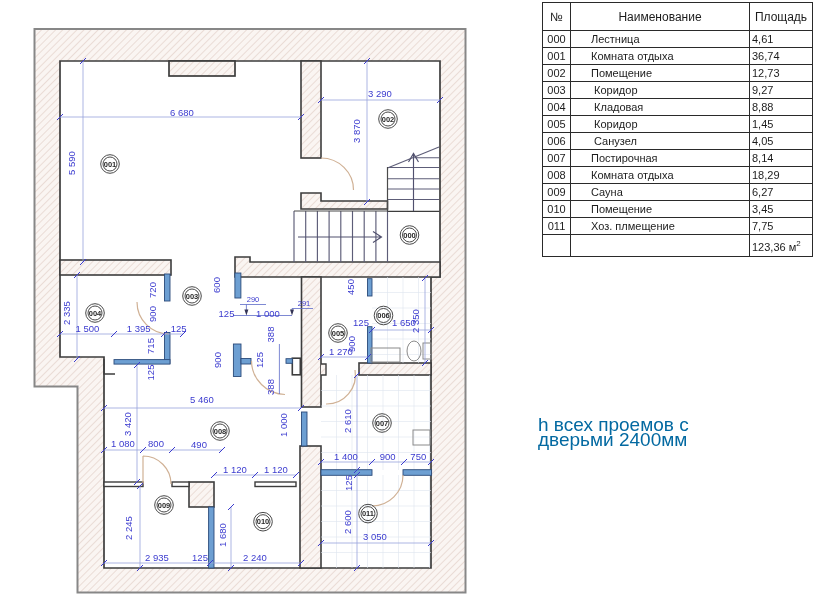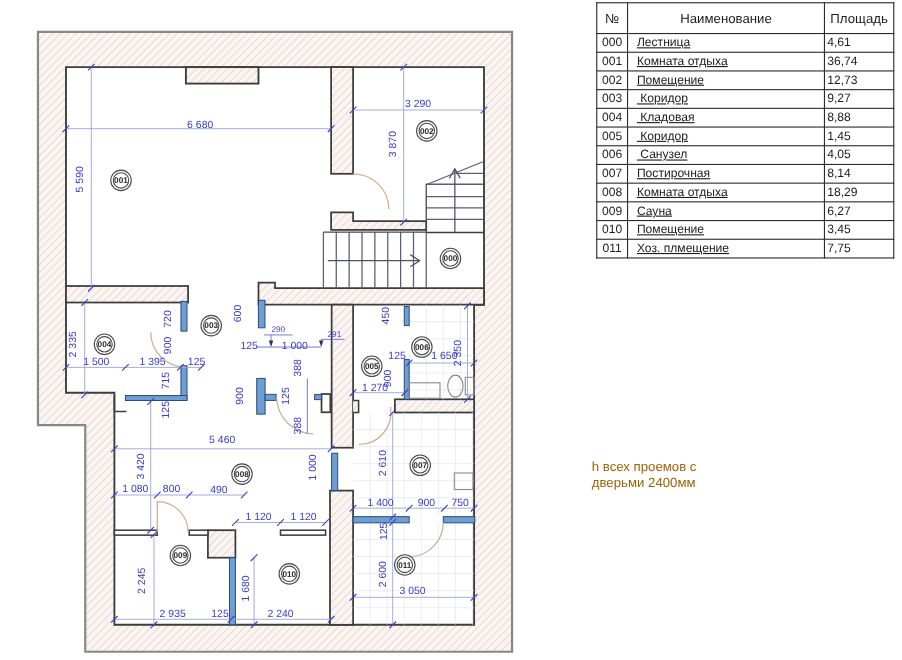--- a/index.html
+++ b/index.html
@@ -3,23 +3,23 @@
 <meta charset="utf-8">
 <style>
   html,body{margin:0;padding:0;background:#ffffff;width:820px;height:600px;overflow:hidden;}
   body{font-family:"Liberation Sans", sans-serif;position:relative;}
   #plan{position:absolute;left:0;top:0;}
   table.areas{position:absolute;left:542px;top:2px;border-collapse:collapse;font-size:11px;color:#1c1c1c;table-layout:fixed;}
   table.areas td,table.areas th{border:1px solid #2a2a2a;padding:0;font-weight:normal;vertical-align:middle;overflow:hidden;}
   table.areas th{text-align:center;font-size:12px;height:27px;}
   table.areas td{height:16px;}
   table.areas td.n{text-align:center;}
-  table.areas td.m{padding-left:8px;text-decoration:underline;}
+  table.areas td.m{padding-left:20px;}
   table.areas td.a{padding-left:2px;}
-  .note{position:absolute;left:538px;top:417px;color:#a16207;font-size:12px;line-height:15px;}
+  .note{position:absolute;left:538px;top:417px;color:#0369a1;font-size:19px;line-height:15px;}
 </style>
 </head>
 <body>
 
 <svg id="plan" width="820" height="600" viewBox="0 0 820 600">
 <defs>
 <pattern id="hatch" patternUnits="userSpaceOnUse" width="5" height="5" patternTransform="rotate(45)">
   <rect width="5" height="5" fill="#faf5f2"></rect>
   <line x1="0" y1="0" x2="0" y2="5" stroke="#d4b9af" stroke-width="0.85"></line>
 </pattern>
@@ -342,16 +342,21 @@
 <tr>
         <td class="n">010</td>
         <td class="m">Помещение</td>
         <td class="a">3,45</td>
       </tr>
 <tr>
         <td class="n">011</td>
         <td class="m">Хоз. плмещение</td>
         <td class="a">7,75</td>
       </tr>
+<tr style="height:22px;">
+        <td></td>
+        <td></td>
+        <td class="a">123,36 м<sup style="font-size:8px;">2</sup></td>
+      </tr>
 </tbody>
   </table>
 
 <div class="note">h всех проемов с<br>дверьми 2400мм</div>
 
 </body></html>

